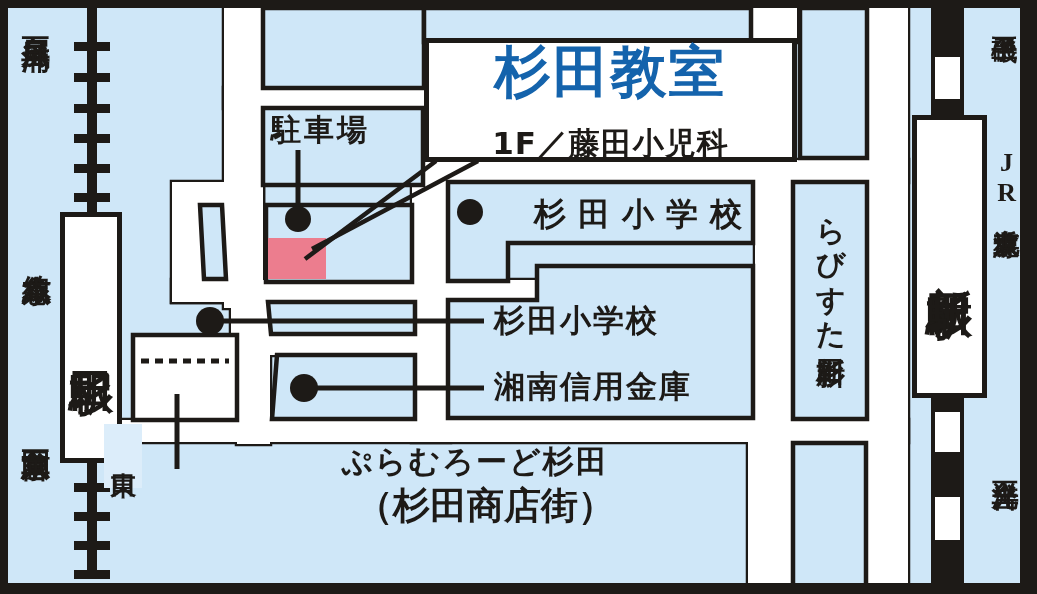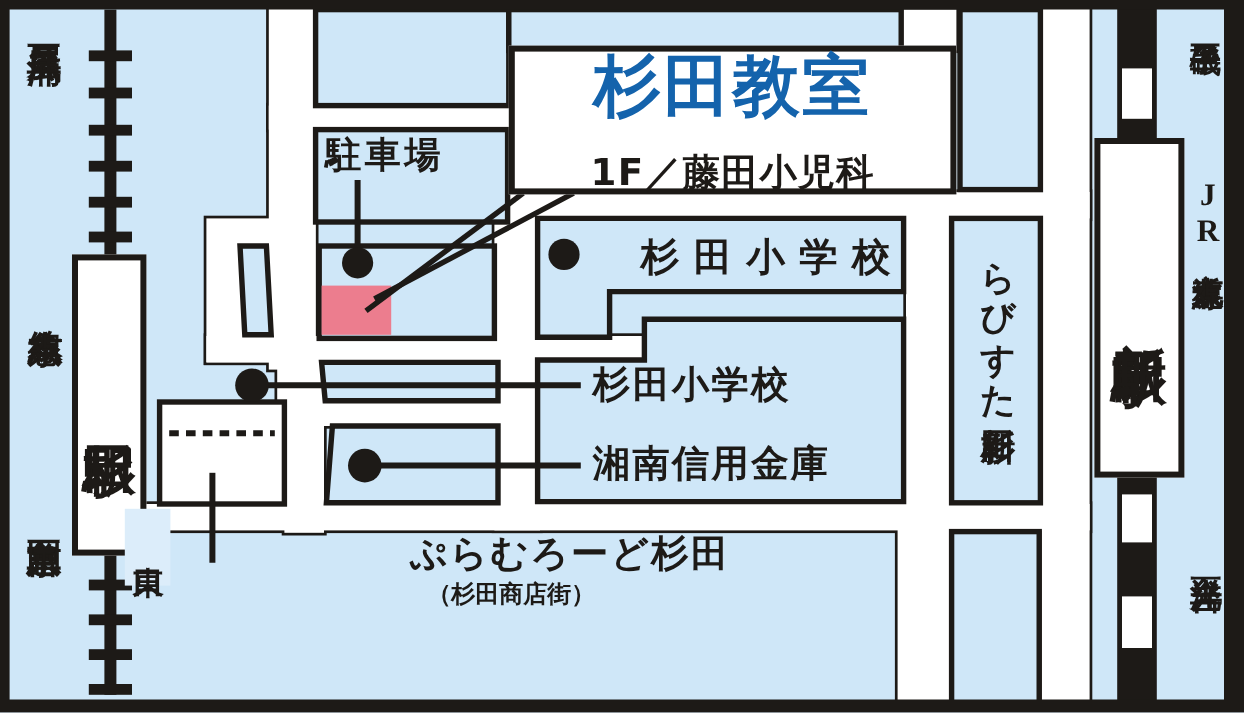--- a/index.html
+++ b/index.html
@@ -167,20 +167,20 @@
   <div class="lbl vert" style="left:990px;top:16px;font-size:26px;letter-spacing:1px;">至磯子</div>
   <div class="lbl vert" style="left:992px;top:148px;font-size:26px;letter-spacing:1px;">JR京浜東北線</div>
   <div class="lbl vert" style="left:990px;top:459px;font-size:27px;letter-spacing:1px;">至洋光台</div>
 
   <div class="lbl" style="left:271px;top:114px;font-size:30px;letter-spacing:3px;">駐車場</div>
   <div class="lbl" style="left:495px;top:197px;font-size:32px;letter-spacing:12px;margin-left:39px;">杉田小学校</div>
   <div class="lbl" style="left:494px;top:304px;font-size:31px;letter-spacing:2px;">杉田小学校</div>
   <div class="lbl" style="left:494px;top:370px;font-size:31px;letter-spacing:2px;">湘南信用金庫</div>
   <div class="lbl vert" style="left:815px;top:197px;font-size:29px;letter-spacing:1px;">らびすた新杉田</div>
   <div class="lbl" style="left:341px;top:445px;font-size:31px;letter-spacing:2px;">ぷらむろーど杉田</div>
-  <div class="lbl" style="left:356px;top:486px;font-size:20px;">（杉田商店街）</div>
+  <div class="lbl" style="left:356px;top:486px;font-size:37px;">（杉田商店街）</div>
 
   <div class="badge">
     <div class="lbl vert" style="font-size:26px;letter-spacing:4px;">東口</div>
   </div>
 
   <div class="frame"></div>
 </div>
 
 </body></html>

